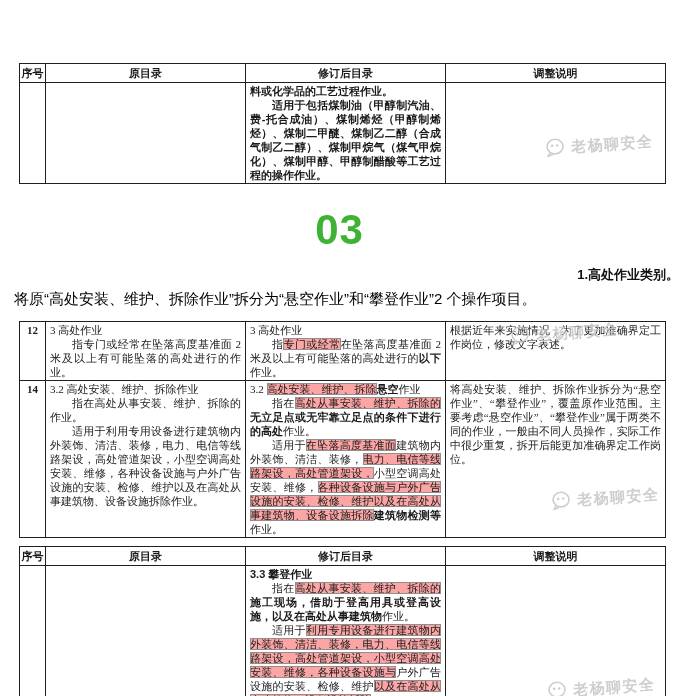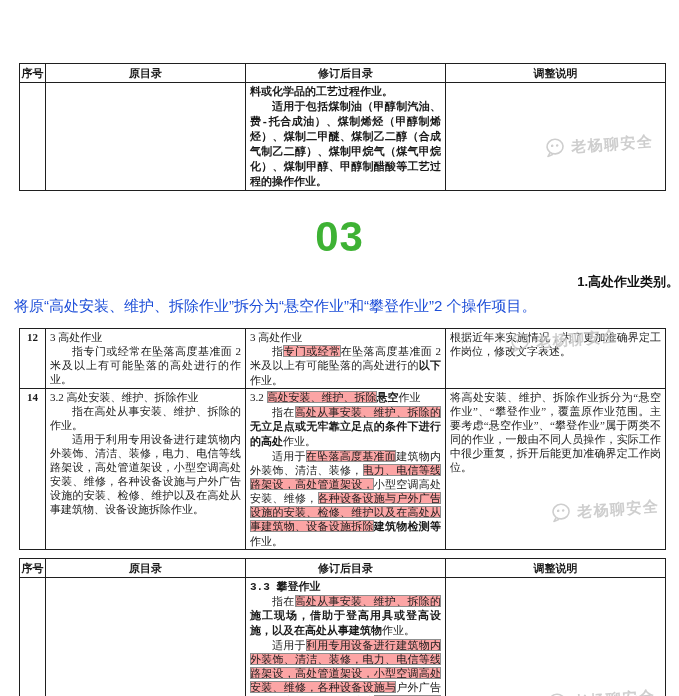--- a/index.html
+++ b/index.html
@@ -24,21 +24,21 @@
     padding:1px 4px; font-size:11px; line-height:14px;
     overflow:hidden;
   }
   table.cmp th { font-weight:700; text-align:center; padding:2px 0; }
   td.seq { text-align:center; vertical-align:middle; font-weight:600; }
   td.note { position:relative; }
   .para { text-align:justify; overflow-wrap:anywhere; }
   .para.center { text-align:left; }
   .para.indent { text-indent:22px; }
   .run.norm { }
-  .run.add { font-weight:700; font-family:Liberation Mono, monospace; }
+  .run.add { font-weight:700; font-family:Liberation Sans, sans-serif; }
   .run.del {
     background:#fca5a5;
     outline:1px solid #8f8f8f; outline-offset:-1px;
     box-decoration-break:clone; -webkit-box-decoration-break:clone;
   }
   #top-table { margin-top:63px; }
   #top-table td { height:88px; }
   #middle-table { margin-top:8px; }
   #middle-table tr.r12 td { height:55px; }
   #middle-table tr.r14 td { height:151px; }
@@ -54,21 +54,21 @@
   .sec-title .lbl { font-size:21px; font-weight:700; }
   
   .h1 {
     margin:12px 0 6px 14px;
     font-family:"Liberation Sans","DejaVu Sans",sans-serif;
     font-size:13px; font-weight:700; color:#111;text-align:right;
   }
   .intro {
     margin:0 0 12px 14px;
     font-family:"Liberation Sans","DejaVu Sans",sans-serif;
-    font-size:15px; color:#1d4ed8;
+    font-size:15px; color:#000000;
   }
   
   .wm {
     position:absolute; display:inline-flex; align-items:center; gap:4px;
     color:var(--wm); opacity:.85;
     font-family:"Liberation Sans","DejaVu Sans",sans-serif;
     font-weight:700; font-size:15px; letter-spacing:1.5px;
     transform:rotate(-4deg); white-space:nowrap; pointer-events:none;
   }
   .wm svg { flex:0 0 auto; }

